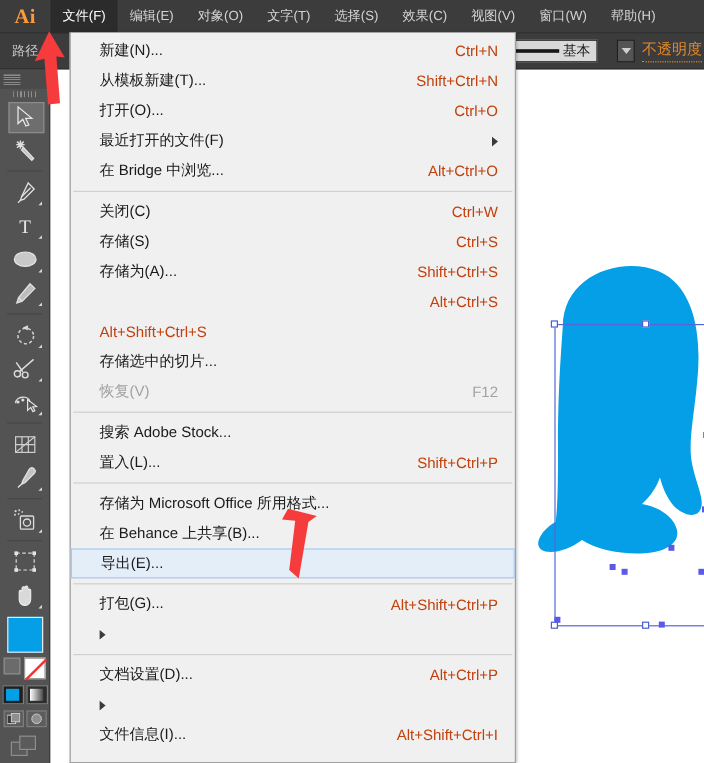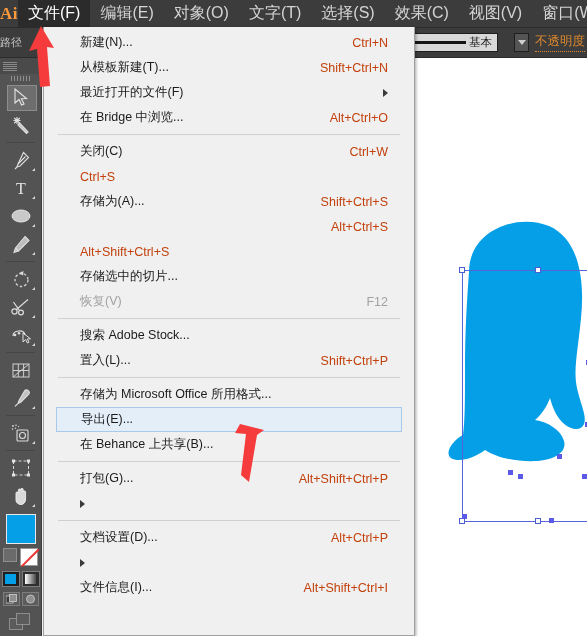--- a/index.html
+++ b/index.html
@@ -18,32 +18,32 @@
     border-bottom: 1px solid #2b2b2b;
   }
   .ai-logo {
     width: 42px; height: 28px; display: flex; align-items: center;
     justify-content: center; color: #ff9a3c; font-weight: bold;
     font-size: 17px; font-family: "Liberation Serif", serif;
     letter-spacing: .5px;
   }
   .menu-item {
     height: 28px; padding: 0 10px; display: flex; align-items: center;
-    color: #d4d4d4; font-size: 16px; white-space: nowrap; cursor: default;
+    color: #d4d4d4; font-size: 11px; white-space: nowrap; cursor: default;
   }
   .menu-item.active { background: #2b2b2b; color: #ffffff; }
 
   
   .controlbar {
     position: absolute; left: 0; top: 28px; width: 587px; height: 30px;
     background: #3c3c3c; border-bottom: 1px solid #2b2b2b;
     display: flex; align-items: center;
   }
   .cb-left-label {
-    width: 42px; color: #c8c8c8; font-size: 11px; text-align: left;
+    width: 42px; color: #c8c8c8; font-size: 11px; text-align: center;
   }
   .cb-spacer { flex: 1; }
   .cb-chip {
     height: 19px; border: 1px solid #1f1f1f; background: #474747;
     display: flex; align-items: center; margin-right: 16px;
   }
   .cb-arrowbox {
     width: 15px; height: 19px; border: 1px solid #1f1f1f; background: #545454;
     display: flex; align-items: center; justify-content: center;
     margin-right: 6px;
@@ -122,24 +122,24 @@
   .handle {
     position: absolute; width: 6px; height: 6px; background: #ffffff;
     border: 1px solid #4a5ed0;
   }
   .anchor {
     position: absolute; width: 5px; height: 5px; background: #5a5ae6;
   }
 
   
   .dropdown {
-    position: absolute; left: 43px; top: 27px; width: 372px; height: 609px;
+    position: absolute; left: 58px; top: 27px; width: 372px; height: 609px;
     background: #f0f0f0; border: 1px solid #a0a0a0; border-top: none;
     box-shadow: 1px 1px 3px rgba(0,0,0,.35);
-    padding: 3px 12px; font-size: 12.5px; color: #1b1b1b;
+    padding: 3px 0; font-size: 12.5px; color: #1b1b1b;
   }
   .mi {
     position: relative; height: 25px; display: flex; align-items: center;
     padding: 0 14px 0 24px; cursor: default;
   }
   .mi .label { flex: 1; white-space: nowrap; }
   .mi .accel { color: #c2410c; white-space: nowrap; font-size: 12.5px; }
   .mi.disabled .label, .mi.disabled .accel { color: #a2a2a2; }
   .mi.hl { background: #e4eef9; border: 1px solid #a9c9ea; height: 25px; }
   .mi .sub-arrow {
@@ -425,33 +425,38 @@
   <div class="dropdown" id="file-dropdown">
       <div class="mi">
         <span class="label">新建(N)...</span>
         <span class="accel">Ctrl+N</span>
       </div>
       <div class="mi">
         <span class="label">从模板新建(T)...</span>
         <span class="accel">Shift+Ctrl+N</span>
       </div>
       <div class="mi">
+        <span class="label">打开(O)...</span>
+        <span class="accel">Ctrl+O</span>
+      </div>
+      <div class="mi">
         <span class="label">最近打开的文件(F)</span>
         <span class="sub-arrow"></span>
       </div>
       <div class="mi">
         <span class="label">在 Bridge 中浏览...</span>
         <span class="accel">Alt+Ctrl+O</span>
       </div>
       <div class="mi-sep"></div>
       <div class="mi">
         <span class="label">关闭(C)</span>
         <span class="accel">Ctrl+W</span>
       </div>
       <div class="mi">
+        <span class="label">存储(S)</span>
         <span class="accel">Ctrl+S</span>
       </div>
       <div class="mi">
         <span class="label">存储为(A)...</span>
         <span class="accel">Shift+Ctrl+S</span>
       </div>
       <div class="mi">
         <span class="label"></span>
         <span class="accel">Alt+Ctrl+S</span>
       </div>
@@ -473,28 +478,28 @@
       </div>
       <div class="mi">
         <span class="label">置入(L)...</span>
         <span class="accel">Shift+Ctrl+P</span>
       </div>
       <div class="mi-sep"></div>
       <div class="mi">
         <span class="label">存储为 Microsoft Office 所用格式...</span>
         <span class="accel"></span>
       </div>
+      <div class="mi">
+        <span class="label">在 Behance 上共享(B)...</span>
+        <span class="accel"></span>
+      </div>
       <div class="mi hl">
         <span class="label">导出(E)...</span>
         <span class="accel"></span>
       </div>
-      <div class="mi">
-        <span class="label">在 Behance 上共享(B)...</span>
-        <span class="accel"></span>
-      </div>
       <div class="mi-sep"></div>
       <div class="mi">
         <span class="label">打包(G)...</span>
         <span class="accel">Alt+Shift+Ctrl+P</span>
       </div>
       <div class="mi">
         <span class="sub-arrow"></span>
       </div>
       <div class="mi-sep"></div>
       <div class="mi">

